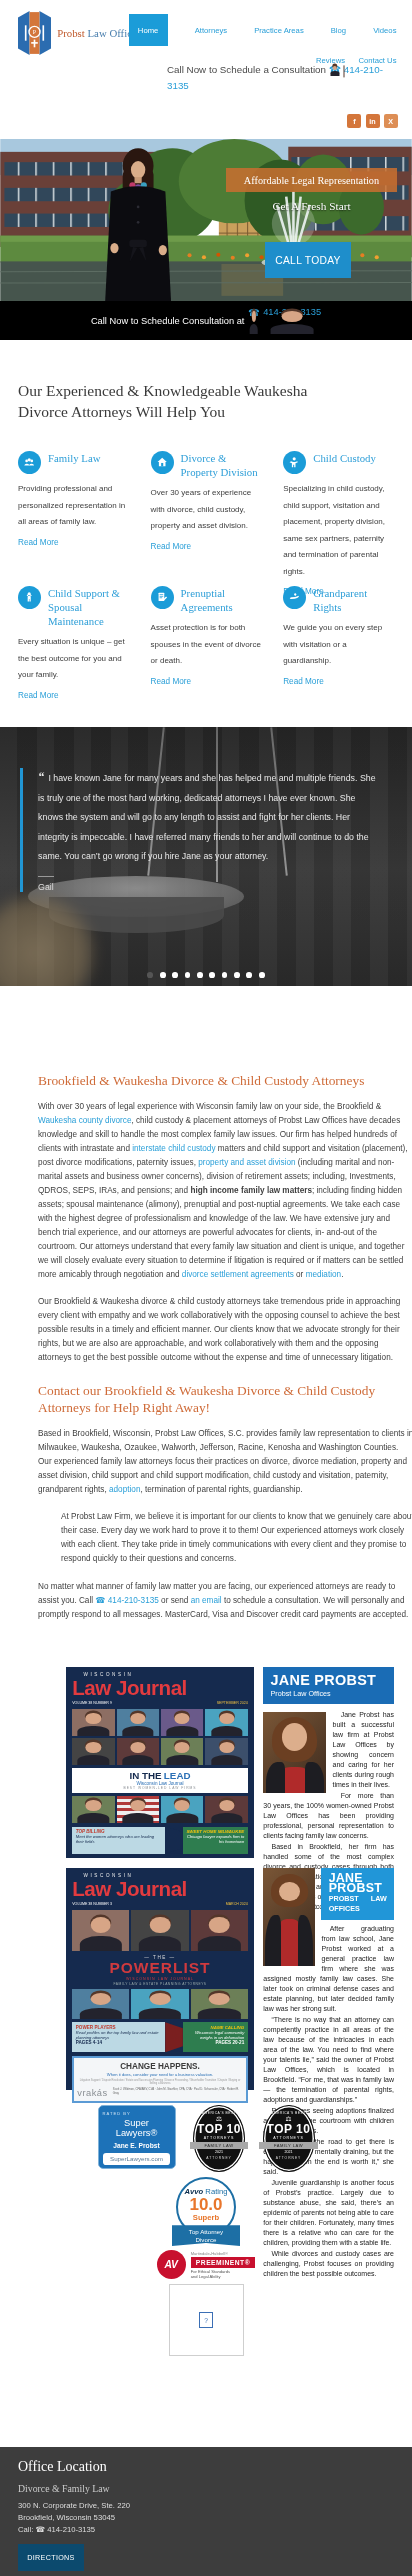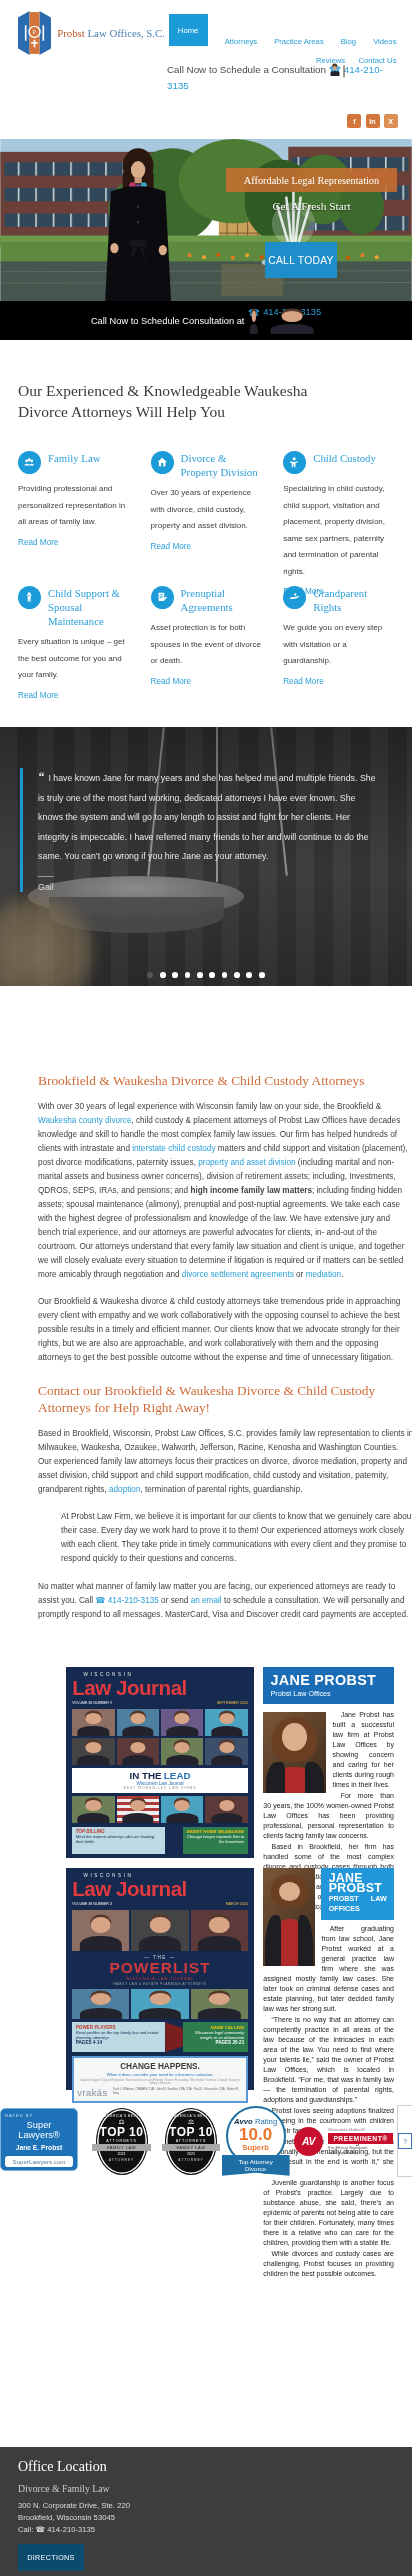--- a/index.html
+++ b/index.html
@@ -8,38 +8,38 @@
          font-family:"Liberation Sans","DejaVu Sans",sans-serif; color:#3f3f3f; }
   .sf { font-family:"Liberation Serif","DejaVu Serif",serif; }
   a, .lnk { color:#2a9fd8; text-decoration:none; cursor:pointer; }
 
   
   #header { position:absolute; top:0; left:0; width:412px; height:139px; background:#fff; }
   #logo { position:absolute; left:18px; top:11.3px; display:flex; align-items:center; gap:6.2px; }
   #logo svg { width:33px; height:44px; }
   .brandtxt { font-size:10.8px; }
   .brand-p { color:#c05b2e; } .brand-rest { color:#4a7fae; }
-  #nav1 { position:absolute; right:15.5px; top:14.4px; display:flex; align-items:flex-end; gap:17px; font-size:7.7px; }
+  #nav1 { position:absolute; right:15.5px; top:14.4px; display:flex; align-items:center; gap:27px; font-size:7.7px; }
   #nav2 { position:absolute; right:15.5px; top:56px; display:flex; gap:13.4px; font-size:7.7px; }
   .navlink { color:#2a9fd8; cursor:pointer; }
   .nav-active { background:#1b9cd8; color:#fff; padding:11.3px 9.3px; }
   #callline { position:absolute; left:167px; top:62px; width:232px; font-size:9.8px; color:#4a4a4a; line-height:15.5px; }
   #callline .ph { color:#2a9fd8; }
   #social { position:absolute; right:14.4px; top:114px; display:flex; gap:4.1px; }
   .soc { width:14px; height:14px; border-radius:2.1px; background:#d4763b; color:#fff; font-size:7.2px;
          font-weight:bold; display:flex; align-items:center; justify-content:center; cursor:pointer; }
   .soc.x { background:#dd8e55; }
 
   
   #hero { position:absolute; top:139px; left:0; width:412px; height:162px; overflow:hidden; }
   #hero-banner { position:absolute; left:226px; top:29px; width:171px; height:24px; background:rgba(198,110,48,.88);
                  color:#fff; font-size:10.3px; display:flex; align-items:center; justify-content:center; }
   #hero-tag { position:absolute; left:226px; top:61px; width:171px; text-align:center; color:#fff; font-size:11.3px;
               text-shadow:0 0.5px 1.5px rgba(0,0,0,.6); }
-  #hero-cta { position:absolute; left:265px; top:103px; width:72px; height:36px; background:#1e8ecb; color:#fff;
+  #hero-cta { position:absolute; left:265px; top:103px; width:86px; height:36px; background:#1e8ecb; color:#fff;
               font-size:10.3px; display:flex; align-items:center; justify-content:center; cursor:pointer; letter-spacing:0.3px; }
 
   
   #consultbar { position:absolute; top:301px; left:0; width:412px; height:39px; background:#000; color:#fff;
                 display:flex; align-items:center; justify-content:center; font-size:9.3px; gap:3.6px; }
   #consultbar .ph { color:#2a9fd8; }
 
   
   #intro { position:absolute; top:340px; left:18px; width:330px; height:106px; }
   #intro h1 { margin-top:40px; font-size:15.5px; line-height:21px; color:#3a3a3a; font-weight:normal; }
@@ -141,21 +141,21 @@
   .jphoto { float:left; margin:2.1px 6.2px 2.1px 0; position:relative; overflow:hidden;
             background:linear-gradient(135deg,#7a5636,#3c2a1e); }
   .j-hair { position:absolute; top:6%; left:14%; width:72%; height:56%; background:#6b3f22; border-radius:50% 50% 42% 42%; }
   .j-face { position:absolute; top:14%; left:30%; width:40%; height:34%; background:#dcae8c; border-radius:50%; }
   .j-top  { position:absolute; bottom:-4%; left:22%; width:56%; height:36%; background:#b02a2a; border-radius:40% 40% 0 0; }
   .j-jkt-l{ position:absolute; bottom:-4%; left:4%; width:30%; height:42%; background:#1d1d22; border-radius:60% 20% 0 0; }
   .j-jkt-r{ position:absolute; bottom:-4%; right:4%; width:30%; height:42%; background:#1d1d22; border-radius:20% 60% 0 0; }
   .f2banner { overflow:hidden; }
 
   
-  #badges { position:absolute; top:2105px; left:0; width:412px; display:flex; align-items:center; gap:4.6px; }
+  #badges { position:absolute; top:2105px; left:0; width:412px; display:flex; flex-direction:column; align-items:center; gap:4.6px; }
   #badgerow1 { display:flex; gap:17.5px; align-items:flex-start; }
   .sl { width:78px; background:#1d72b8; border:1px solid #7fb2d9; border-radius:5.2px; padding:4.6px 4.1px 3.1px; text-align:center; cursor:pointer; }
   .sl .rb { color:#cfe3f3; font-size:4.1px; letter-spacing:1px; text-align:left; }
   .sl .br { color:#fff; font-size:9.3px; margin-top:2.1px; }
   .sl .nm { color:#fff; font-size:6.7px; font-weight:bold; margin-top:4.1px; }
   .sl .site { background:#fff; border-radius:3.1px; color:#5a7b96; font-size:6.2px; margin-top:4.6px; padding:2.1px 0; }
   .oval { width:52px; height:67px; background:#111; border-radius:50%; border:1.5px solid #111; box-shadow:inset 0 0 0 1.5px #fff;
           color:#fff; text-align:center; padding-top:5.2px; position:relative; cursor:pointer; }
   .oval .arc { font-size:3.3px; letter-spacing:0.5px; color:#eee; }
   .oval .fig { font-size:6.7px; line-height:7.2px; }
@@ -166,21 +166,21 @@
   .oval .ab { font-size:3.3px; letter-spacing:1px; margin-top:2.1px; color:#ddd; }
   .avvo { width:68px; text-align:center; position:relative; cursor:pointer; }
   .avvo .circ { width:60px; height:60px; margin:0 auto; background:#fff; border:2.6px solid #1d6fa5; border-radius:50%;
                 padding-top:8.2px; position:relative; z-index:1; }
   .avvo .b1 { color:#0b2e4f; font-weight:bold; font-style:italic; font-size:7.7px; }
   .avvo .b2 { color:#1d6fa5; font-size:7.7px; }
   .avvo .score { color:#e8762c; font-size:17px; font-weight:bold; line-height:17.5px; }
   .avvo .grade { color:#e8762c; font-size:7.7px; font-weight:bold; }
   .avvo .rib { position:relative; z-index:2; margin-top:-11.3px; background:#1d6fa5; color:#fff; font-size:6.2px; line-height:7.7px;
                padding:2.6px 0; width:68px; clip-path:polygon(0 0,100% 0,100% 100%,50% 86%,0 100%); }
-  .av { display:flex; align-items:flex-start; gap:5px; cursor:pointer; }
+  .av { display:flex; align-items:flex-end; gap:5px; cursor:pointer; }
   .av .cir { width:29px; height:29px; border-radius:50%; background:#c8102e; color:#fff; font-weight:bold; font-style:italic;
              font-size:10.3px; display:flex; align-items:center; justify-content:center; }
   .av .mh { font-size:4.1px; color:#888; }
   .av .pre { background:#c8102e; color:#fff; font-weight:bold; font-size:6.7px; letter-spacing:0.5px; padding:2.1px 5.2px; margin:1px 0; }
   .av .tag { font-size:4.1px; color:#555; line-height:5.2px; }
   .exp { width:77px; background:#fdfdfd; border:0.5px solid #e4e4e4; padding:5.2px 3.1px 4.1px; text-align:center; position:relative; cursor:pointer; }
   .laurel { position:absolute; top:9.3px; width:13.4px; height:38px; border:1.5px solid #3dbd9e; border-radius:50%; }
   .laurel.l { left:4.1px; border-right-color:transparent; border-top-color:transparent; transform:rotate(14deg); }
   .laurel.r { right:4.1px; border-left-color:transparent; border-top-color:transparent; transform:rotate(-14deg); border-color:#bfc8c4 transparent transparent #bfc8c4; }
   .dia { width:8.2px; height:8.2px; border:1.5px solid #2fc3a3; transform:rotate(45deg); display:inline-block; margin:0 -3.6px; }

